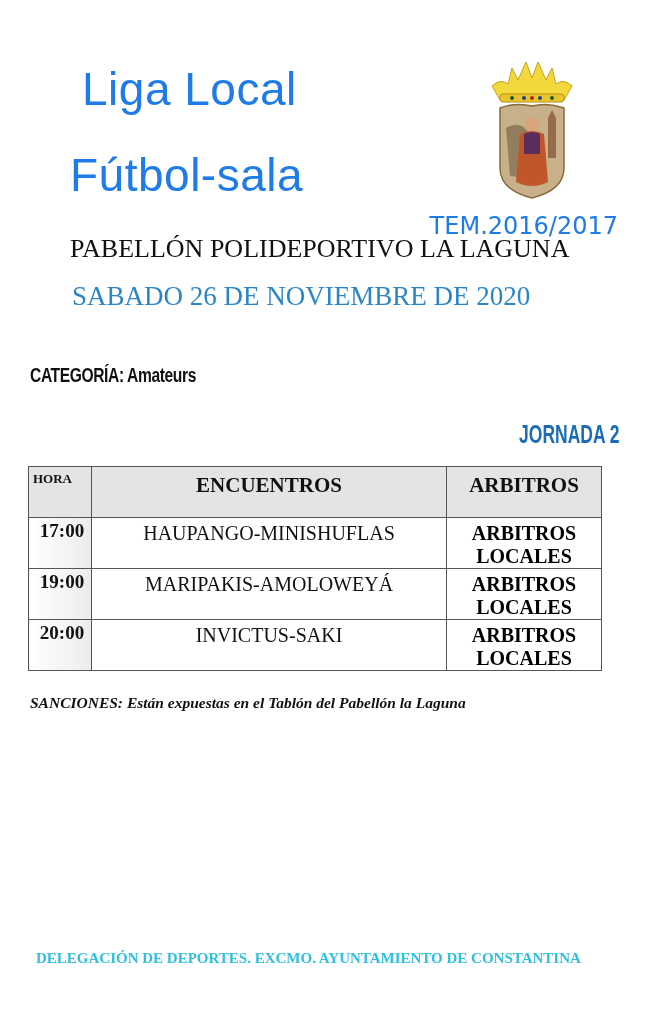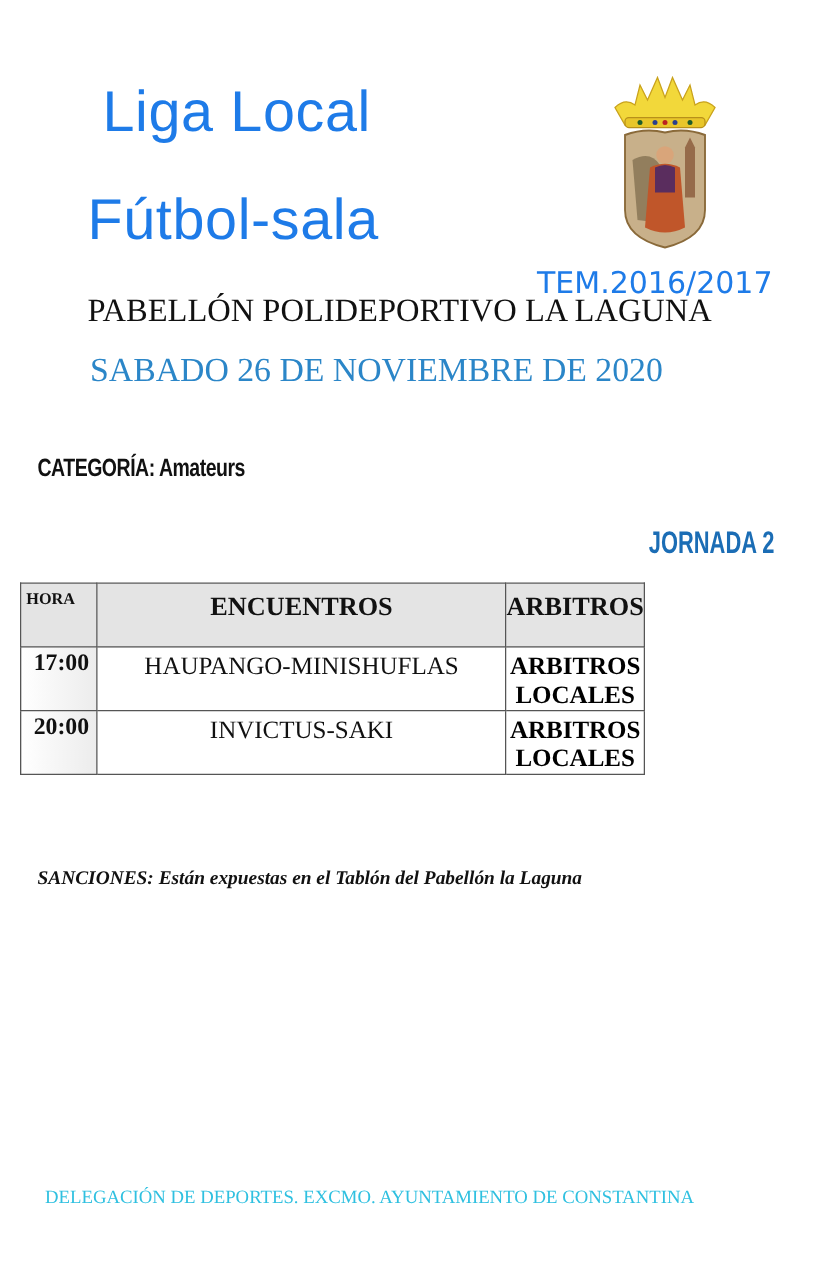--- a/index.html
+++ b/index.html
@@ -9,32 +9,32 @@
   #title1 { left: 82px; top: 62px; }
   #title2 { left: 70px; top: 148px; }
   #season { right: 32px; top: 212px; font-family: "DejaVu Sans", sans-serif; color: #1e7be8; font-size: 24px; }
   #venue { left: 70px; top: 234px; font-size: 26px; color: #111; white-space: nowrap; text-align: right; }
   #date { left: 72px; top: 281px; font-size: 27px; color: #2b86c8; white-space: nowrap; }
   #category { left: 30px; top: 364px; font-family: "Liberation Sans", sans-serif; font-weight: bold; font-size: 20px; color: #111; transform: scaleX(0.78); transform-origin: left; white-space: nowrap; letter-spacing: -0.5px; }
   #jornada { right: 30px; top: 420px; font-family: "Liberation Sans", sans-serif; font-weight: bold; font-size: 25px; color: #1b6db5; transform: scaleX(0.7); transform-origin: right; white-space: nowrap; }
   
   #crest { left: 486px; top: 58px; width: 92px; height: 142px; }
   
-  #schedule { position: absolute; left: 16px; top: 466px; width: 500px; border-collapse: collapse; }
+  #schedule { position: absolute; left: 28px; top: 466px; width: 574px; border-collapse: collapse; }
   #schedule td, #schedule th { border: 1.5px solid #555; padding: 0; vertical-align: top; }
   #schedule th { background: #e4e4e4; height: 44px; font-weight: bold; color: #111; }
   .th-hora { width: 58px; font-size: 13px; text-align: left; padding-left: 4px !important; padding-top: 4px !important; }
   .th-enc { width: 354px; font-size: 21px; padding-top: 6px !important; }
   .th-arb { font-size: 21px; padding-top: 6px !important; }
   #schedule td { height: 39px; text-align: center; }
   .td-time { background: linear-gradient(to right, #ffffff, #ececec); font-weight: bold; font-size: 19px; padding-left: 4px !important; padding-top: 2px !important; color: #111; }
   .td-match { text-align: center; font-size: 20px; color: #111; padding-top: 4px !important; }
   .td-ref { text-align: center; font-weight: bold; font-size: 20px; color: #000000; padding-top: 4px !important; }
   #sanctions { left: 30px; top: 694px; font-style: italic; font-weight: bold; font-size: 15.5px; color: #111; white-space: nowrap; }
-  #footer { left: 36px; top: 950px; font-size: 15px; color: #2fc0e0; white-space: nowrap; }
+  #footer { left: 36px; top: 950px; font-size: 15px; color: #2fc0e0; white-space: nowrap; font-weight: bold; }
 </style>
 </head>
 <body>
 
 <div class="abs title-line" id="title1">Liga Local</div>
 <div class="abs title-line" id="title2">Fútbol-sala</div>
 
 <div class="abs" id="crest">
   <svg width="92" height="142" viewBox="0 0 92 142">
 
@@ -70,20 +70,25 @@
       <th class="th-arb">ARBITROS</th>
     </tr>
   </thead>
   <tbody>
     <tr>
       <td class="td-time">17:00</td>
       <td class="td-match">HAUPANGO-MINISHUFLAS</td>
       <td class="td-ref">ARBITROS LOCALES</td>
     </tr>
     <tr>
+      <td class="td-time">19:00</td>
+      <td class="td-match">MARIPAKIS-AMOLOWEYÁ</td>
+      <td class="td-ref">ARBITROS LOCALES</td>
+    </tr>
+    <tr>
       <td class="td-time">20:00</td>
       <td class="td-match">INVICTUS-SAKI</td>
       <td class="td-ref">ARBITROS LOCALES</td>
     </tr>
   </tbody>
 </table>
 
 <div class="abs" id="sanctions">SANCIONES: Están expuestas en el Tablón del Pabellón la Laguna</div>
 <div class="abs" id="footer">DELEGACIÓN DE DEPORTES. EXCMO. AYUNTAMIENTO DE CONSTANTINA</div>
 

